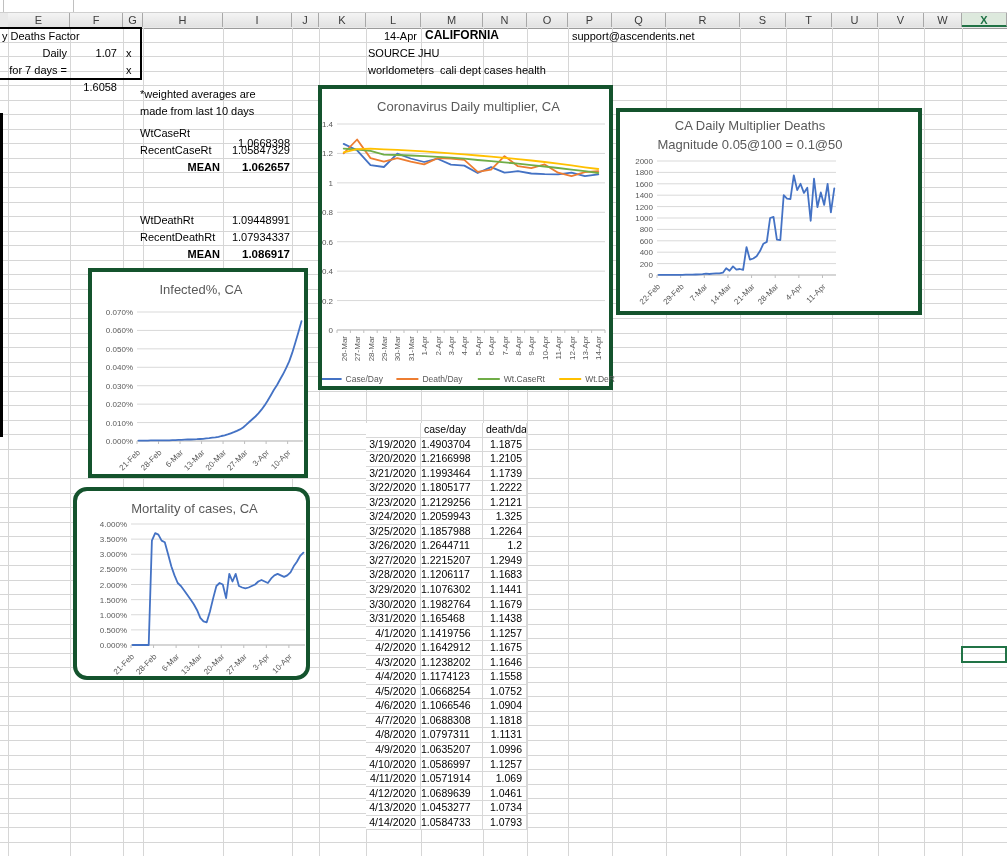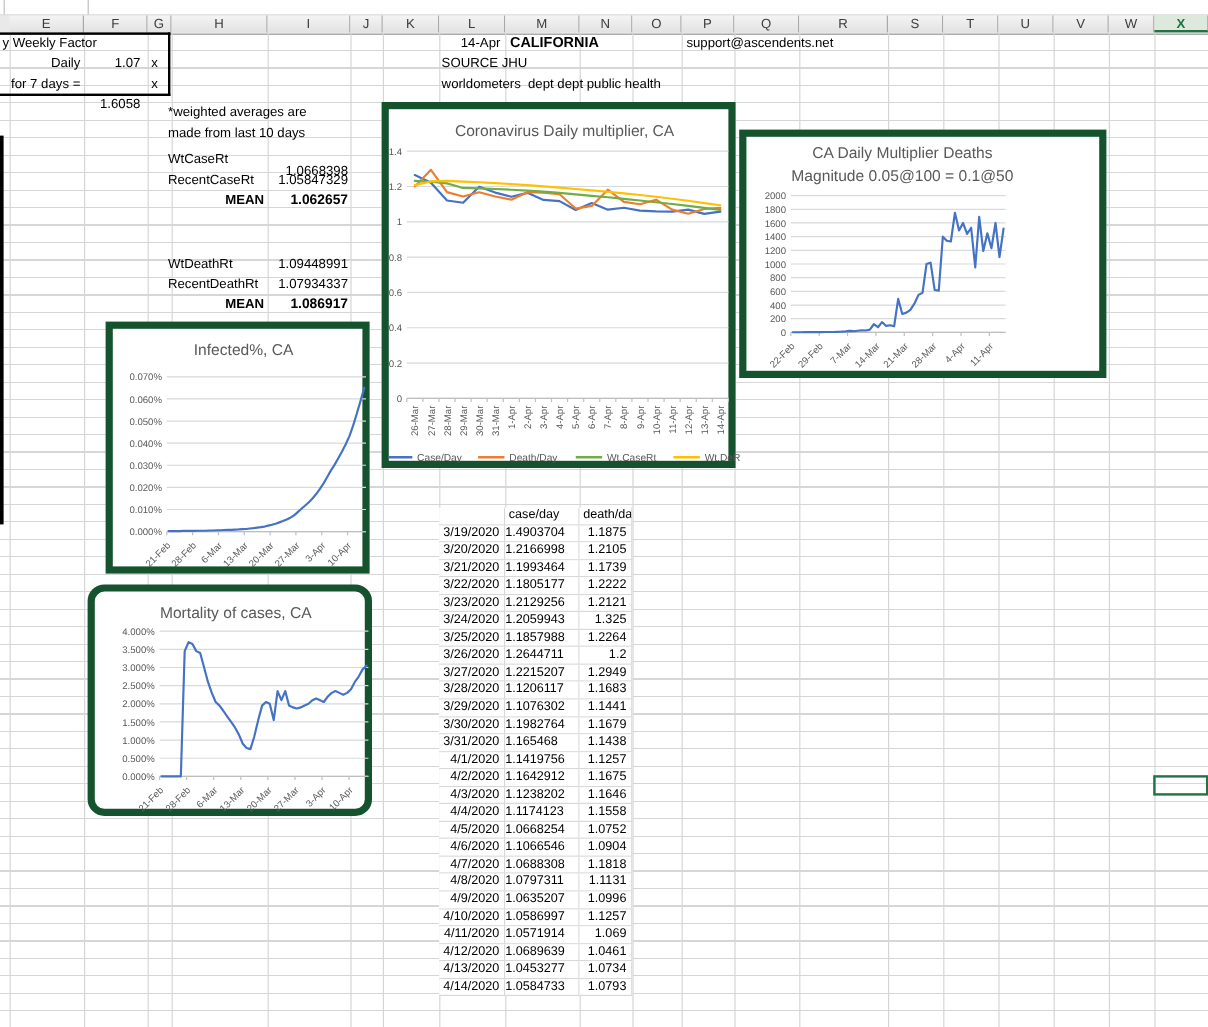--- a/index.html
+++ b/index.html
@@ -22,21 +22,21 @@
   .ra{text-align:right;}
   .b{font-weight:bold;}
   
   .factorbox{position:absolute;left:-2px;top:27px;width:144px;height:53px;box-sizing:border-box;
              border-top:2px solid #000;border-right:2px solid #000;border-bottom:2px solid #000;}
   
   .blackbar{position:absolute;left:0;top:113px;width:3px;height:324px;background:#000;}
   
   .activecell{position:absolute;left:961px;top:646px;width:46px;height:17px;border:2px solid #217346;box-sizing:border-box;}
   
-  .chart{position:absolute;background:#fff;border:6px solid #14532d;box-sizing:border-box;}
+  .chart{position:absolute;background:#fff;border:4px solid #14532d;box-sizing:border-box;}
   #chart-0{left:318px;top:85px;width:295px;height:305px;}
   #chart-1{left:616px;top:108px;width:306px;height:207px;}
   #chart-2{left:88px;top:268px;width:220px;height:210px;}
   #chart-3{left:73px;top:487px;width:237px;height:193px;border-radius:14px;}
   svg text{font-family:"Liberation Sans",sans-serif;}
   
   .dtable{position:absolute;left:366px;top:423px;}
   .drow{display:flex;height:14.55px;box-sizing:border-box;}
   .dcell{box-sizing:border-box;border-right:1px solid #d8d8d8;border-bottom:1px solid #d8d8d8;background:#fff;
          font-size:10.5px;line-height:13.5px;white-space:nowrap;overflow:hidden;}
@@ -96,34 +96,34 @@
     <div class="vline" style="left: 319px;"></div>
     <div class="vline" style="left: 292px;"></div>
     <div class="vline" style="left: 223px;"></div>
     <div class="vline" style="left: 143px;"></div>
     <div class="vline" style="left: 123px;"></div>
     <div class="vline" style="left: 70px;"></div>
     <div class="vline" style="left: 8px;"></div>
     <div class="blackbar"></div>
 
   <div class="factorbox"></div>
-  <div class="cell" style="left:2px;top:29px">y Weekly Factor</div>
+  <div class="cell" style="left:2px;top:29px">y Deaths Factor</div>
   <div class="cell ra" style="left:0;top:46px;width:67px">Daily</div>
   <div class="cell ra" style="left:60px;top:46px;width:57px">1.07</div>
   <div class="cell" style="left:126px;top:46px">x</div>
   <div class="cell ra" style="left:0;top:63px;width:67px">for 7 days =</div>
   <div class="cell ra" style="left:60px;top:80px;width:57px">1.6058</div>
   <div class="cell" style="left:126px;top:63px">x</div>
 
   <div class="cell ra" style="left:340px;top:29px;width:77px">14-Apr</div>
   <div class="cell b" style="left:425px;top:28px;font-size:12px">CALIFORNIA</div>
   <div class="cell" style="left:572px;top:29px">support@ascendents.net</div>
   <div class="cell" style="left:368px;top:46px">SOURCE JHU</div>
   <div class="cell" style="left:368px;top:63px">worldometers</div>
-  <div class="cell" style="left:440px;top:63px">dept dept public health</div>
+  <div class="cell" style="left:440px;top:63px">cali dept cases health</div>
 
   <div class="cell" style="left:140px;top:87px">*weighted averages are</div>
   <div class="cell" style="left:140px;top:104px">made from last 10 days</div>
   <div class="cell" style="left:140px;top:126px">WtCaseRt</div>
   <div class="cell ra" style="left:180px;top:136px;width:110px">1.0668398</div>
   <div class="cell" style="left:140px;top:143px">RecentCaseRt</div>
   <div class="cell ra" style="left:180px;top:143px;width:110px">1.05847329</div>
   <div class="cell ra b" style="left:140px;top:160px;width:80px">MEAN</div>
   <div class="cell ra b" style="left:180px;top:160px;width:110px;font-size:11.5px">1.062657</div>
   <div class="cell" style="left:140px;top:213px">WtDeathRt</div>

